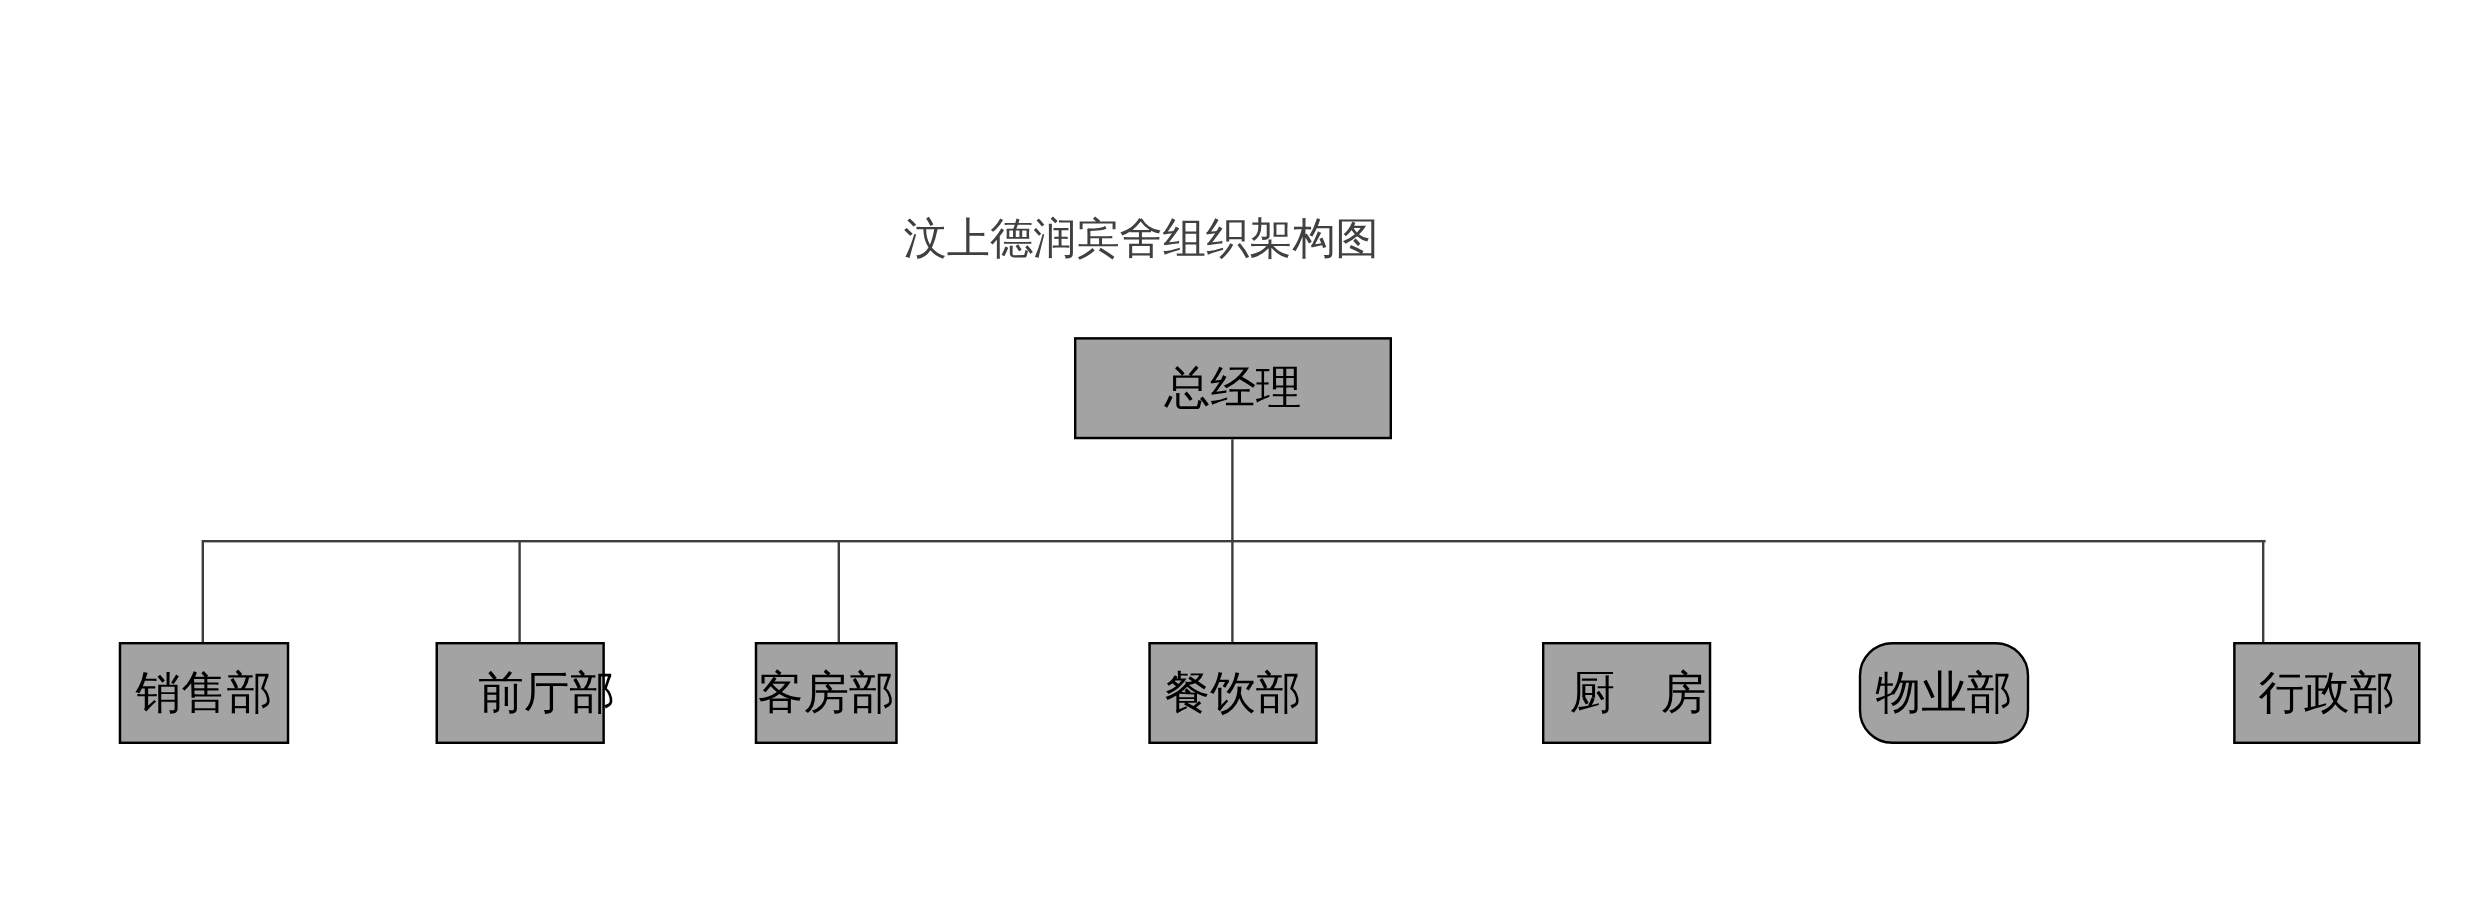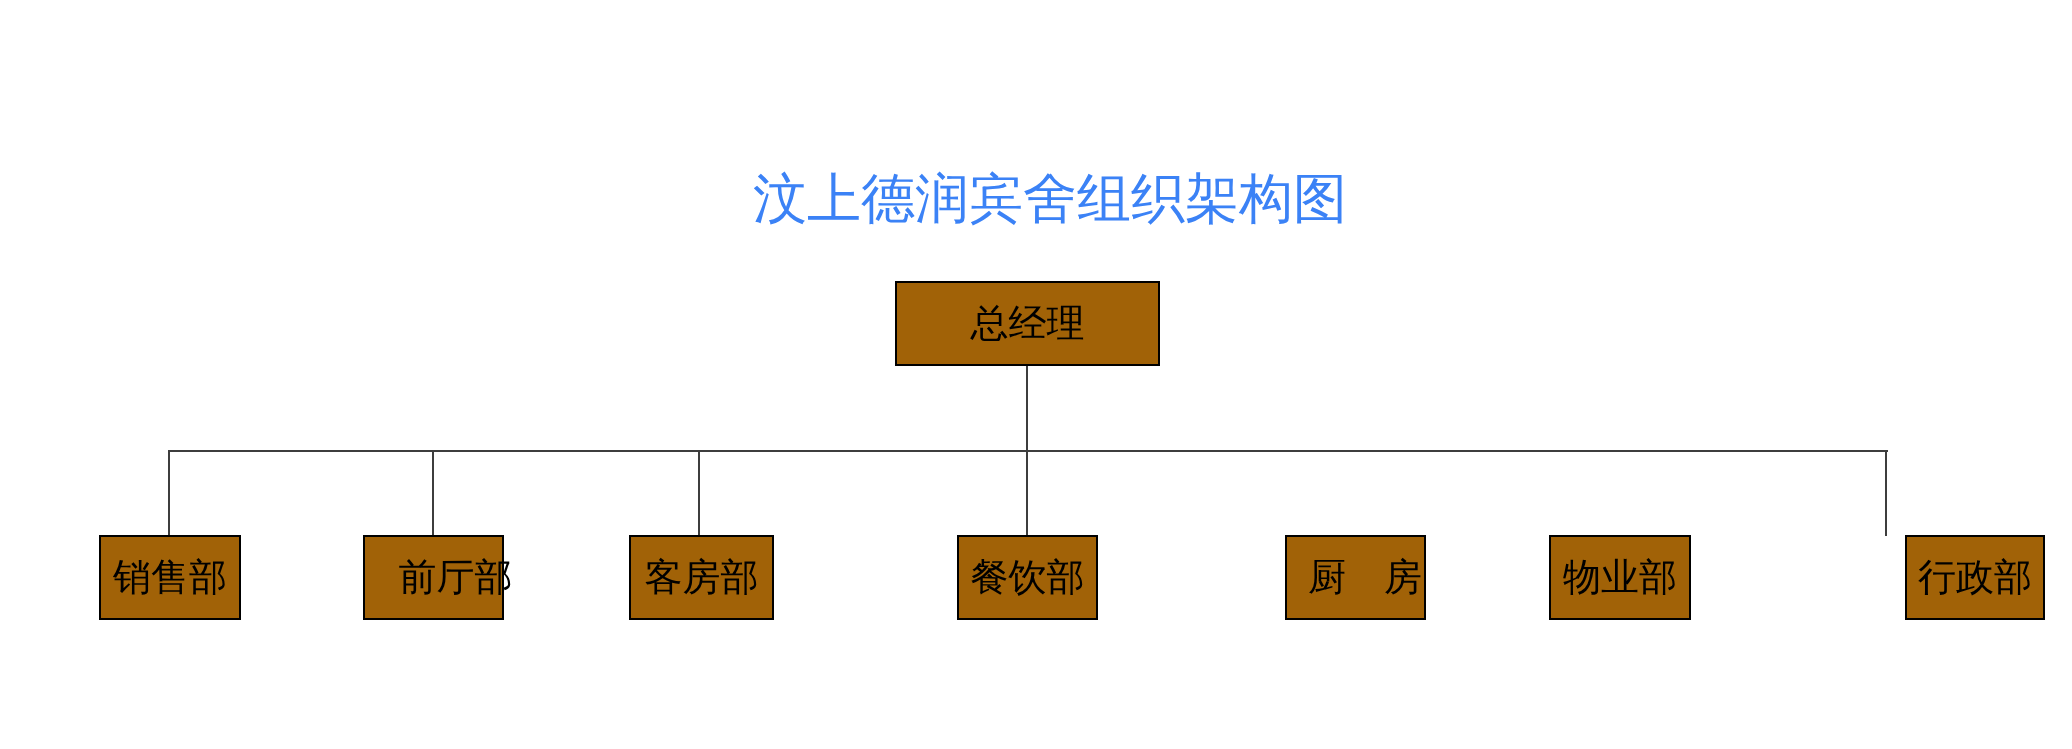--- a/index.html
+++ b/index.html
@@ -13,48 +13,48 @@
     height: 749px;
     background: #ffffff;
     font-family: "Liberation Serif", serif;
     overflow: hidden;
     color: #000000;
   }
   .chart-title {
     position: absolute;
     left: 753px;
     top: 176px;
-    font-size: 54px;
+    font-size: 36px;
     line-height: 46px;
     white-space: nowrap;
-    color: #3b82f6;
+    color: #404040;
     font-weight: normal;
     margin: 0;
   }
   .node {
     position: absolute;
     box-sizing: border-box;
     height: 85px;
-    background: #a16207;
+    background: #a3a3a3;
     border: 2px solid #000000;
     display: flex;
     align-items: center;
     justify-content: center;
     font-size: 38px;
     color: #000000;
     white-space: nowrap;
   }
   .node-root   { left: 895px;  top: 281px; width: 265px; }
   .node-c1     { left: 99px;   top: 535px; width: 142px; }
   .node-c2     { left: 363px;  top: 535px; width: 141px; padding-left: 44px; }
-  .node-c3     { left: 629px;  top: 535px; width: 145px; }
+  .node-c3     { left: 629px;  top: 535px; width: 119px; }
   .node-c4     { left: 957px;  top: 535px; width: 141px; text-align: right; }
   .node-c5     { left: 1285px; top: 535px; width: 141px; padding-left: 19px; }
-  .node-c6     { left: 1549px; top: 535px; width: 142px; }
-  .node-c7     { left: 1905px; top: 535px; width: 140px; }
+  .node-c6     { left: 1549px; top: 535px; width: 142px; border-radius: 28px; }
+  .node-c7     { left: 1861px; top: 535px; width: 156px; }
   .line {
     position: absolute;
     background: #3d3d3d;
   }
   .line-bus        { left: 169px;  top: 450px; width: 1719px; height: 2px; }
   .line-root-drop  { left: 1026px; top: 366px; width: 2px;    height: 169px; }
   .line-drop-c1    { left: 168px;  top: 450px; width: 2px;    height: 85px; }
   .line-drop-c2    { left: 432px;  top: 450px; width: 2px;    height: 86px; }
   .line-drop-c3    { left: 698px;  top: 450px; width: 2px;    height: 85px; }
   .line-drop-c7    { left: 1885px; top: 450px; width: 2px;    height: 86px; }

